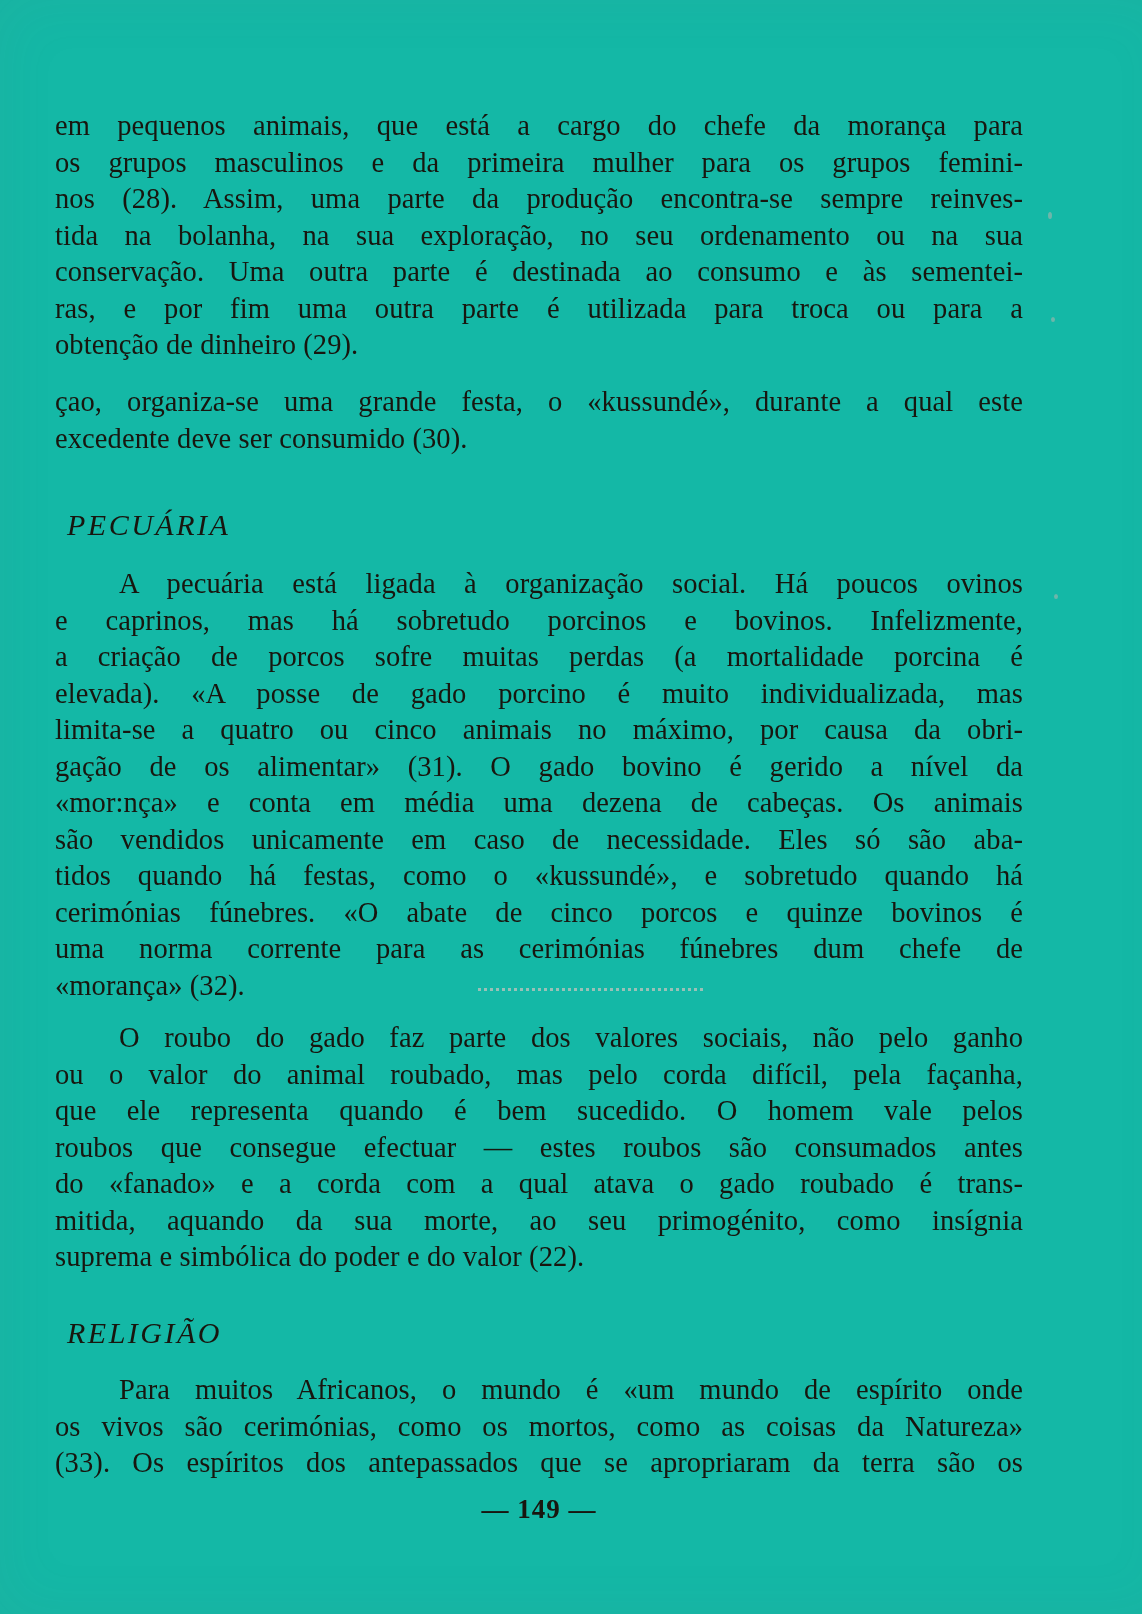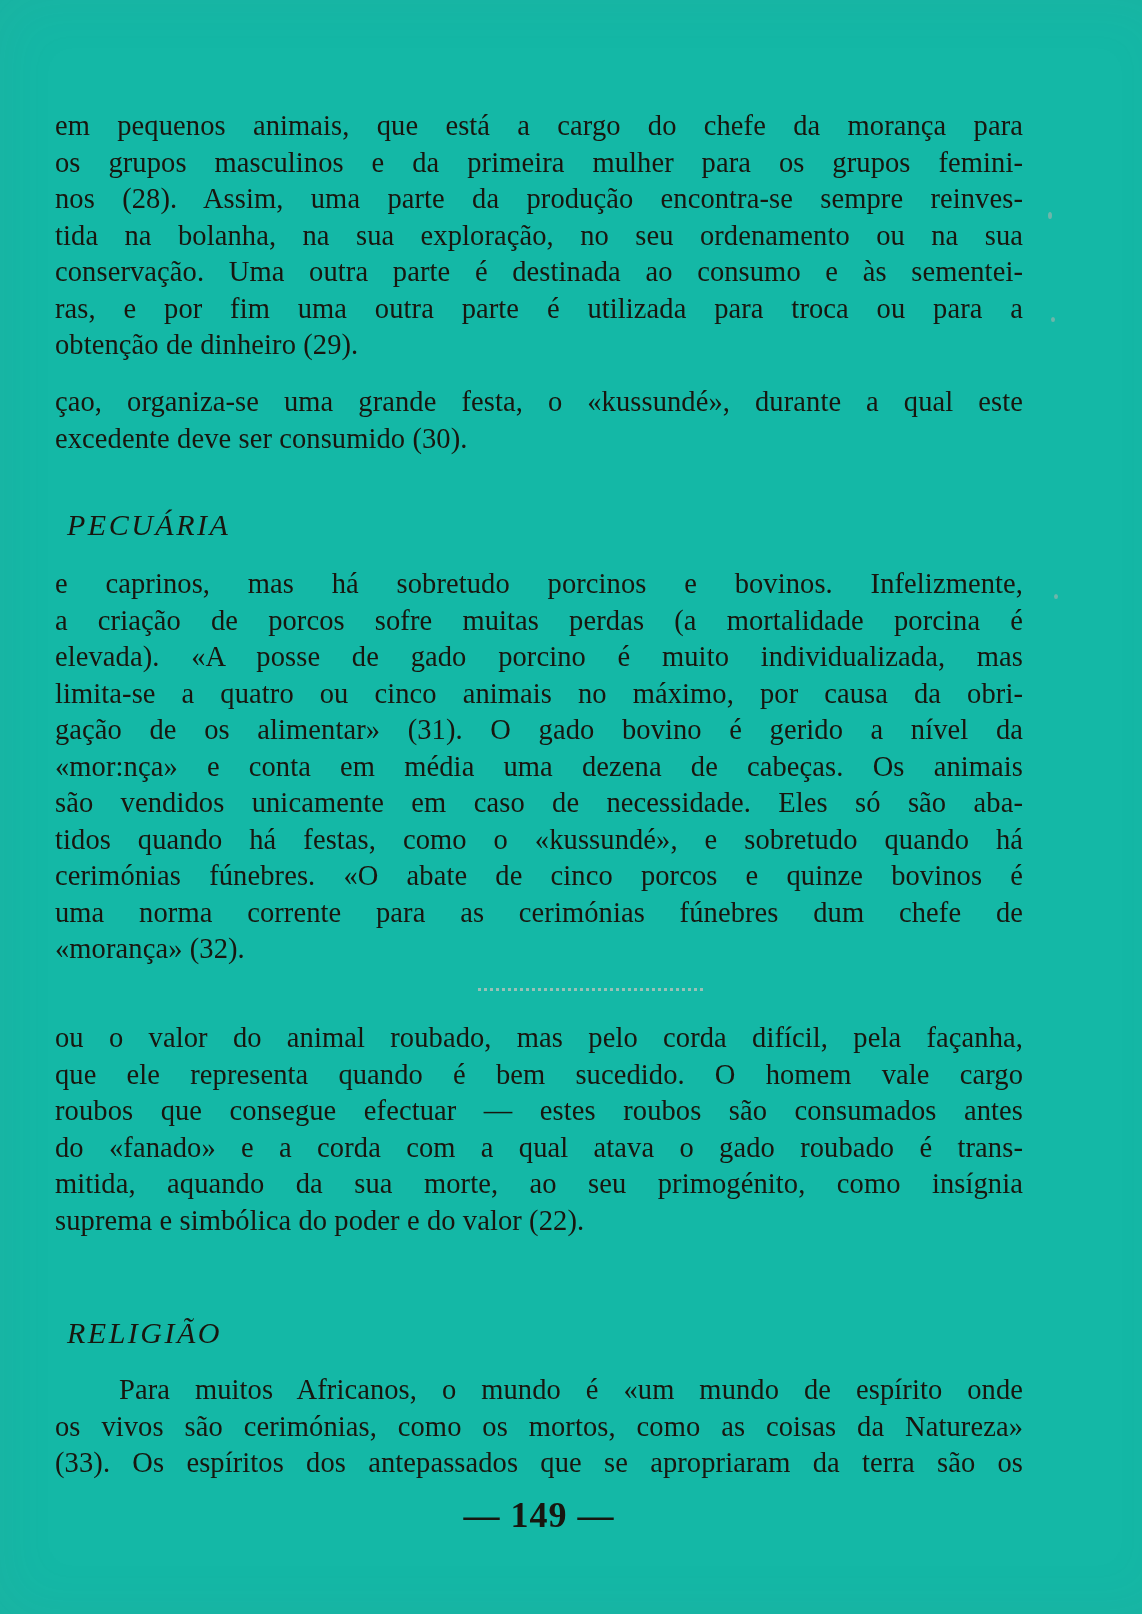--- a/index.html
+++ b/index.html
@@ -53,21 +53,21 @@
     line-height: 34px;
     letter-spacing: 2.5px;
     font-weight: 400;
     margin-left: 12px;
   }
   .pagenum {
     position: absolute;
     left: 55px;
     width: 968px;
     text-align: center;
-    font-size: 36px;
+    font-size: 27px;
     font-weight: 700;
     letter-spacing: 1px;
   }
   
   .smudge {
     position: absolute;
     top: 988px;
     left: 478px;
     width: 225px;
     height: 0;
@@ -102,36 +102,38 @@
   </div>
 
   <div class="block" style="top:384px">
     <div class="line">çao, organiza-se uma grande festa, o «kussundé», durante a qual este</div>
     <div class="line last">excedente deve ser consumido (30).</div>
   </div>
 
   <div class="sechead" style="top:508px">PECUÁRIA</div>
 
   <div class="block" style="top:566px">
+    <div class="line ind">A pecuária está ligada à organização social. Há poucos ovinos</div>
     <div class="line">e caprinos, mas há sobretudo porcinos e bovinos. Infelizmente,</div>
     <div class="line">a criação de porcos sofre muitas perdas (a mortalidade porcina é</div>
     <div class="line">elevada). «A posse de gado porcino é muito individualizada, mas</div>
     <div class="line">limita-se a quatro ou cinco animais no máximo, por causa da obri-</div>
     <div class="line">gação de os alimentar» (31). O gado bovino é gerido a nível da</div>
     <div class="line">«mor:nça» e conta em média uma dezena de cabeças. Os animais</div>
     <div class="line">são vendidos unicamente em caso de necessidade. Eles só são aba-</div>
     <div class="line">tidos quando há festas, como o «kussundé», e sobretudo quando há</div>
     <div class="line">cerimónias fúnebres. «O abate de cinco porcos e quinze bovinos é</div>
     <div class="line">uma norma corrente para as cerimónias fúnebres dum chefe de</div>
     <div class="line last">«morança» (32).</div>
   </div>
 
   <div class="block" style="top:1020px">
+    <div class="line ind">O roubo do gado faz parte dos valores sociais, não pelo ganho</div>
     <div class="line">ou o valor do animal roubado, mas pelo corda difícil, pela façanha,</div>
-    <div class="line">que ele representa quando é bem sucedido. O homem vale cargo</div>
+    <div class="line">que ele representa quando é bem sucedido. O homem vale pelos</div>
     <div class="line">roubos que consegue efectuar — estes roubos são consumados antes</div>
     <div class="line">do «fanado» e a corda com a qual atava o gado roubado é trans-</div>
     <div class="line">mitida, aquando da sua morte, ao seu primogénito, como insígnia</div>
     <div class="line last">suprema e simbólica do poder e do valor (22).</div>
   </div>
 
   <div class="sechead" style="top:1316px">RELIGIÃO</div>
 
   <div class="block" style="top:1372px">
     <div class="line ind">Para muitos Africanos, o mundo é «um mundo de espírito onde</div>

